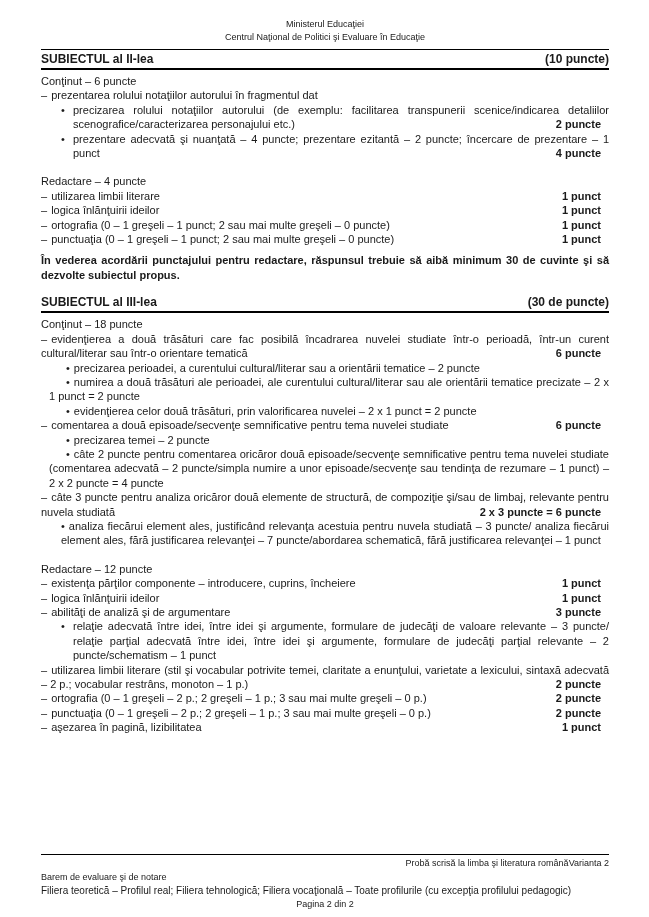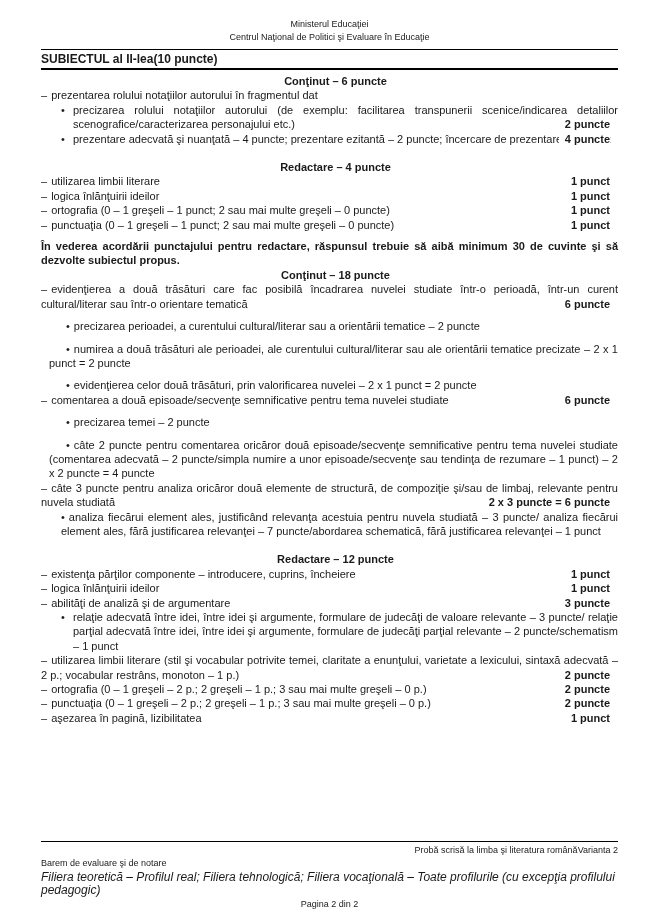--- a/index.html
+++ b/index.html
@@ -3,75 +3,76 @@
 <meta charset="utf-8">
 <style>
   html, body { margin: 0; padding: 0; background: #e8e8e8; }
   .page {
     position: relative;
     width: 649px;
     height: 917px;
     margin: 0 auto;
     background: #ffffff;
     box-sizing: border-box;
-    padding: 18px 31px 6px 41px;
+    padding: 18px 40px 6px 41px;
     font-family: "Liberation Sans", "DejaVu Sans", sans-serif;
     color: #1a1a1a;
     display: flex;
     flex-direction: column;
     overflow: hidden;
   }
   
   .doc-header {
     text-align: center;
     font-size: 9px;
     line-height: 13px;
     margin-bottom: 5px;
   }
   
   .section-title {
     display: flex;
+    justify-content: space-between;
     align-items: baseline;
     font-weight: bold;
     font-size: 12px;
     line-height: 15px;
     border-bottom: 2px solid #000;
     padding: 1px 0 1px 0;
     margin-bottom: 4px;
   }
   .section-title.with-top-rule { border-top: 1px solid #000; padding-top: 2px; }
   .section + .section .section-title { margin-top: 12px; }
   
   .blocks { font-size: 11px; line-height: 14.4px; }
   .block { position: relative; text-align: justify; }
-  .block.heading { font-weight: bold; text-align: center; margin-left: 12px; }
+  .block.heading { font-weight: normal; text-align: left; }
   .block.note { font-weight: bold; margin-top: 7px; }
   .block.spacer { height: 14px; }
   .points {
     position: absolute;
     right: 8px;
     bottom: 0;
     font-weight: bold;
     background: #ffffff;
     padding-left: 6px;
     white-space: nowrap;
   }
   .marker { margin-right: 4px; }
   
   .block.b1 { padding-left: 32px; }
   .block.b1 .marker { position: absolute; left: 20px; margin-right: 0; }
   
-  .block.b2 { padding-left: 8px; text-indent: 17px; margin-top: 8px; }
+  .block.b2 { padding-left: 8px; text-indent: 17px; }
   
   .block.b3 { padding-left: 20px; }
   
   .doc-footer { margin-top: auto; font-size: 9px; line-height: 13.5px; }
   .footer-rule { border-top: 1px solid #000; margin-bottom: 2px; }
   .footer-row { display: flex; justify-content: flex-end; }
-  .footer-profiles { font-style: italic; font-size: 12px; }
+  .footer-profiles { font-size: 10px; }
   .footer-page { text-align: center; }
 </style>
 </head>
 <body>
 
 <div class="page">
 
   <div class="doc-header">
     <div>Ministerul Educaţiei</div>
     <div>Centrul Naţional de Politici şi Evaluare în Educaţie</div>
@@ -91,20 +92,24 @@
         <div class="block heading"><span>Redactare – 4 puncte</span></div>
         <div class="block item"><span class="marker">–</span><span>utilizarea limbii literare</span><span class="points">1 punct</span></div>
         <div class="block item"><span class="marker">–</span><span>logica înlănţuirii ideilor</span><span class="points">1 punct</span></div>
         <div class="block item"><span class="marker">–</span><span>ortografia (0 – 1 greşeli – 1 punct; 2 sau mai multe greşeli – 0 puncte)</span><span class="points">1 punct</span></div>
         <div class="block item"><span class="marker">–</span><span>punctuaţia (0 – 1 greşeli – 1 punct; 2 sau mai multe greşeli – 0 puncte)</span><span class="points">1 punct</span></div>
         <div class="block note"><span>În vederea acordării punctajului pentru redactare, răspunsul trebuie să aibă minimum 30 de cuvinte şi să dezvolte subiectul propus.</span></div>
       </div>
   </div>
 
   <div class="section">
+    <div class="section-title">
+      <span>SUBIECTUL al III-lea</span>
+      <span>(30 de puncte)</span>
+    </div>
     <div class="blocks">
         <div class="block heading"><span>Conţinut – 18 puncte</span></div>
         <div class="block item"><span class="marker">–</span><span>evidenţierea a două trăsături care fac posibilă încadrarea nuvelei studiate într-o perioadă, într-un curent cultural/literar sau într-o orientare tematică</span><span class="points">6 puncte</span></div>
         <div class="block item b2"><span class="marker">•</span><span>precizarea perioadei, a curentului cultural/literar sau a orientării tematice – 2 puncte</span></div>
         <div class="block item b2"><span class="marker">•</span><span>numirea a două trăsături ale perioadei, ale curentului cultural/literar sau ale orientării tematice precizate – 2 x 1 punct = 2 puncte</span></div>
         <div class="block item b2"><span class="marker">•</span><span>evidenţierea celor două trăsături, prin valorificarea nuvelei – 2 x 1 punct = 2 puncte</span></div>
         <div class="block item"><span class="marker">–</span><span>comentarea a două episoade/secvenţe semnificative pentru tema nuvelei studiate</span><span class="points">6 puncte</span></div>
         <div class="block item b2"><span class="marker">•</span><span>precizarea temei – 2 puncte</span></div>
         <div class="block item b2"><span class="marker">•</span><span>câte 2 puncte pentru comentarea oricăror două episoade/secvenţe semnificative pentru tema nuvelei studiate (comentarea adecvată – 2 puncte/simpla numire a unor episoade/secvenţe sau tendinţa de rezumare – 1 punct) – 2 x 2 puncte = 4 puncte</span></div>
         <div class="block item"><span class="marker">–</span><span>câte 3 puncte pentru analiza oricăror două elemente de structură, de compoziţie şi/sau de limbaj, relevante pentru nuvela studiată</span><span class="points">2 x 3 puncte = 6 puncte</span></div>

